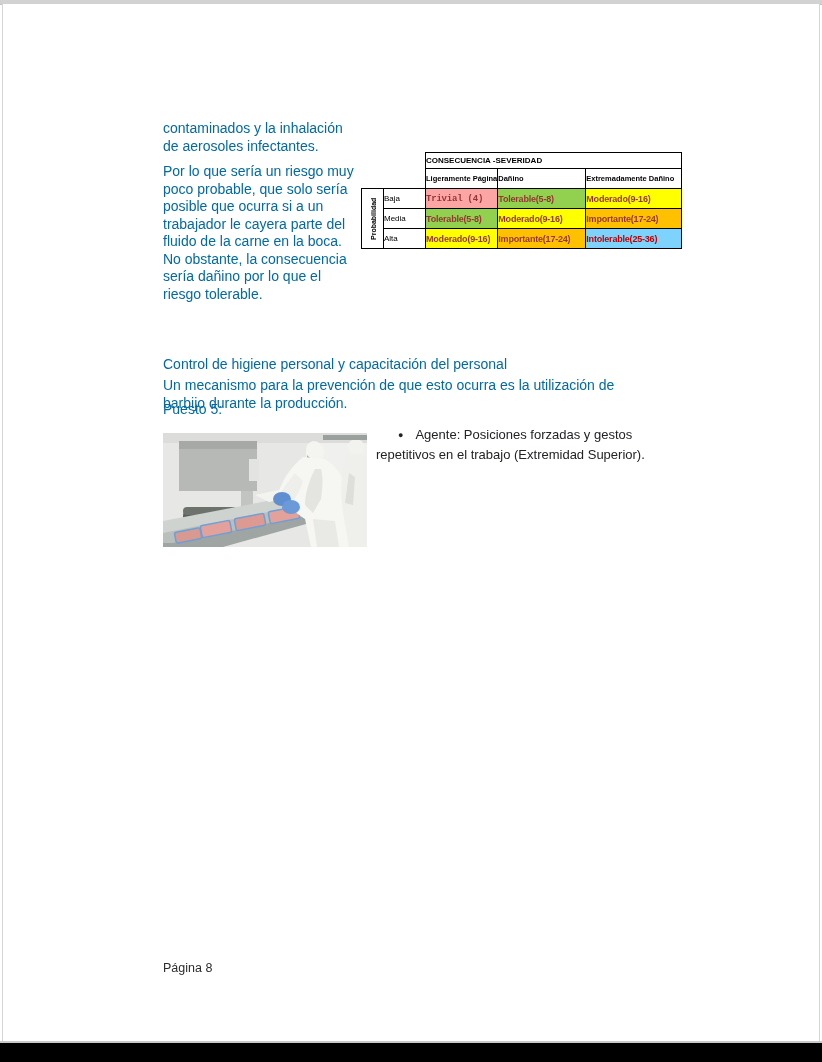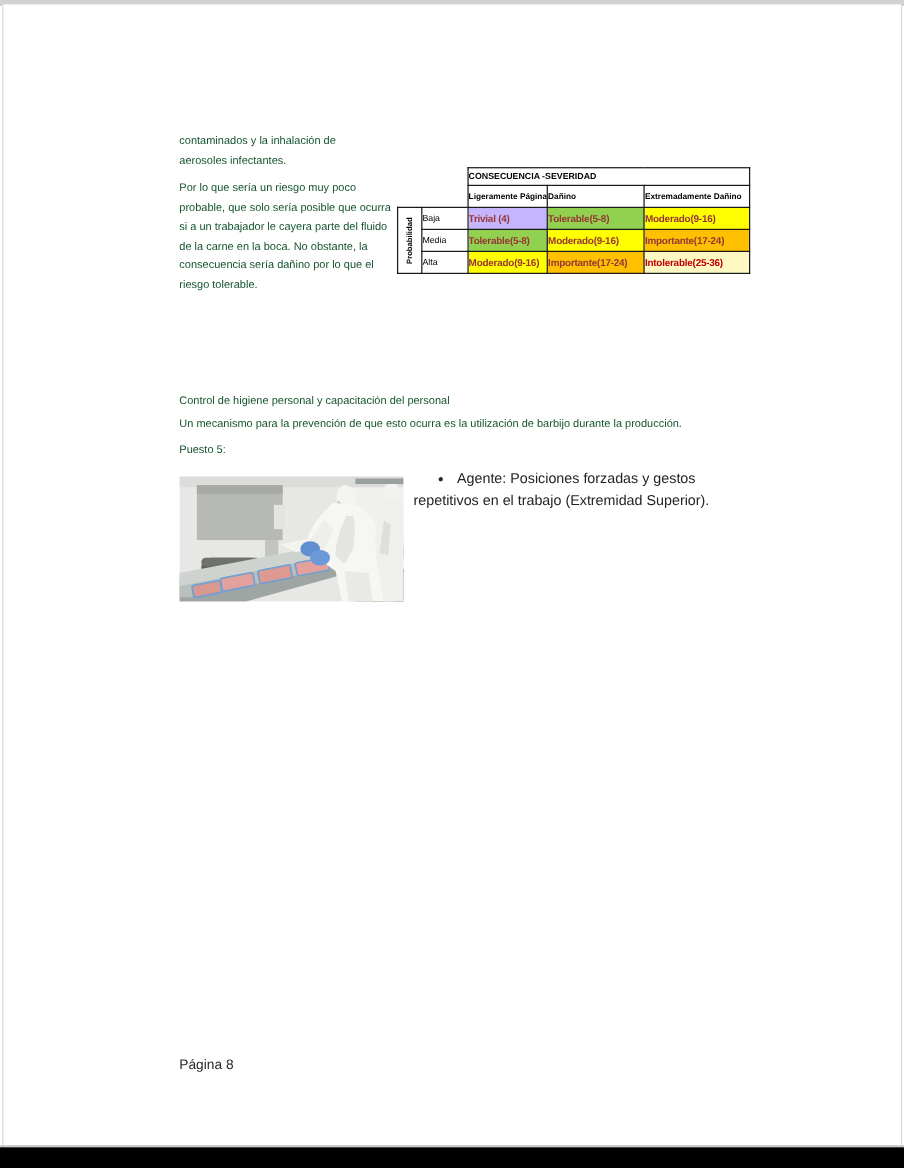--- a/index.html
+++ b/index.html
@@ -5,21 +5,21 @@
   html,body{margin:0;padding:0;}
   body{
     width:822px;height:1062px;position:relative;background:#ffffff;
     font-family:"Liberation Sans", sans-serif;color:#1f1f1f;overflow:hidden;
   }
   .top-bar{position:absolute;left:0;top:0;width:822px;height:4px;background:#d2d2d2;border-bottom:1px solid #c3c3c3;}
   .page-frame{position:absolute;left:2px;right:2px;top:4px;bottom:21px;border-left:1px solid #d5d5d5;border-right:1px solid #d5d5d5;background:#ffffff;}
   .bottom-gray-line{position:absolute;left:0;top:1041px;width:822px;height:2px;background:#c9c9c9;}
   .bottom-black-bar{position:absolute;left:0;top:1043px;width:822px;height:19px;background:#000000;}
 
-  .para{position:absolute;font-size:10px;line-height:17.5px;color:#14532d;}
+  .para{position:absolute;font-size:14px;line-height:17.5px;color:#0369a1;}
   #p1{left:163px;top:120px;width:182px;}
   #p2{left:163px;top:163px;width:198px;}
   #p3{left:163px;top:333px;width:482px;margin-top:44px;}
   #p4{left:163px;top:356px;width:482px;}
   #p5{left:163px;top:401px;width:300px;font-weight:normal;}
   #footer{left:163px;top:960px;font-size:12.5px;color:#2c2c2c;}
 
   
   .matrix{position:absolute;left:361px;top:152px;border-collapse:collapse;table-layout:fixed;}
   .matrix td{padding:0;vertical-align:middle;overflow:hidden;white-space:nowrap;}
@@ -63,35 +63,35 @@
   </tr>
   <tr>
     <td class="nb" colspan="2"></td>
     <td class="b colhead">Ligeramente Página</td>
     <td class="b colhead">Dañino</td>
     <td class="b colhead">Extremadamente Dañino</td>
   </tr>
   <tr>
     <td class="b vlabel" rowspan="3">Probabilidad</td>
     <td class="b rowlabel">Baja</td>
-    <td class="b val" style="background-color: #c4b5fd;">Trivial (4)</td>
+    <td class="b val" style="background-color: #fca5a5; font-family: Liberation Mono, monospace;">Trivial (4)</td>
     <td class="b val" style="background-color: rgb(146, 208, 80);">Tolerable(5-8)</td>
     <td class="b val" style="background-color: rgb(255, 255, 0);">Moderado(9-16)</td>
   </tr>
   <tr>
     <td class="b rowlabel">Media</td>
     <td class="b val" style="background-color: rgb(146, 208, 80);">Tolerable(5-8)</td>
     <td class="b val" style="background-color: rgb(255, 255, 0);">Moderado(9-16)</td>
     <td class="b val" style="background-color: rgb(255, 192, 0);">Importante(17-24)</td>
   </tr>
   <tr>
     <td class="b rowlabel">Alta</td>
     <td class="b val" style="background-color: rgb(255, 255, 0);">Moderado(9-16)</td>
     <td class="b val" style="background-color: rgb(255, 192, 0);">Importante(17-24)</td>
-    <td class="b val" style="color: rgb(192, 0, 0); background-color: #fef9c3;">Intolerable(25-36)</td>
+    <td class="b val" style="color: rgb(192, 0, 0); background-color: #7dd3fc;">Intolerable(25-36)</td>
   </tr>
 </tbody>
   </table>
 
 <div id="p3" class="para">Un mecanismo para la prevención de que esto ocurra es la utilización de barbijo durante la producción.</div>
 <div id="p4" class="para">Control de higiene personal y capacitación del personal</div>
 <div id="p5" class="para">Puesto 5:</div>
 
 <div class="photo">
   <svg width="204" height="114" viewBox="0 0 204 114" xmlns="http://www.w3.org/2000/svg">

